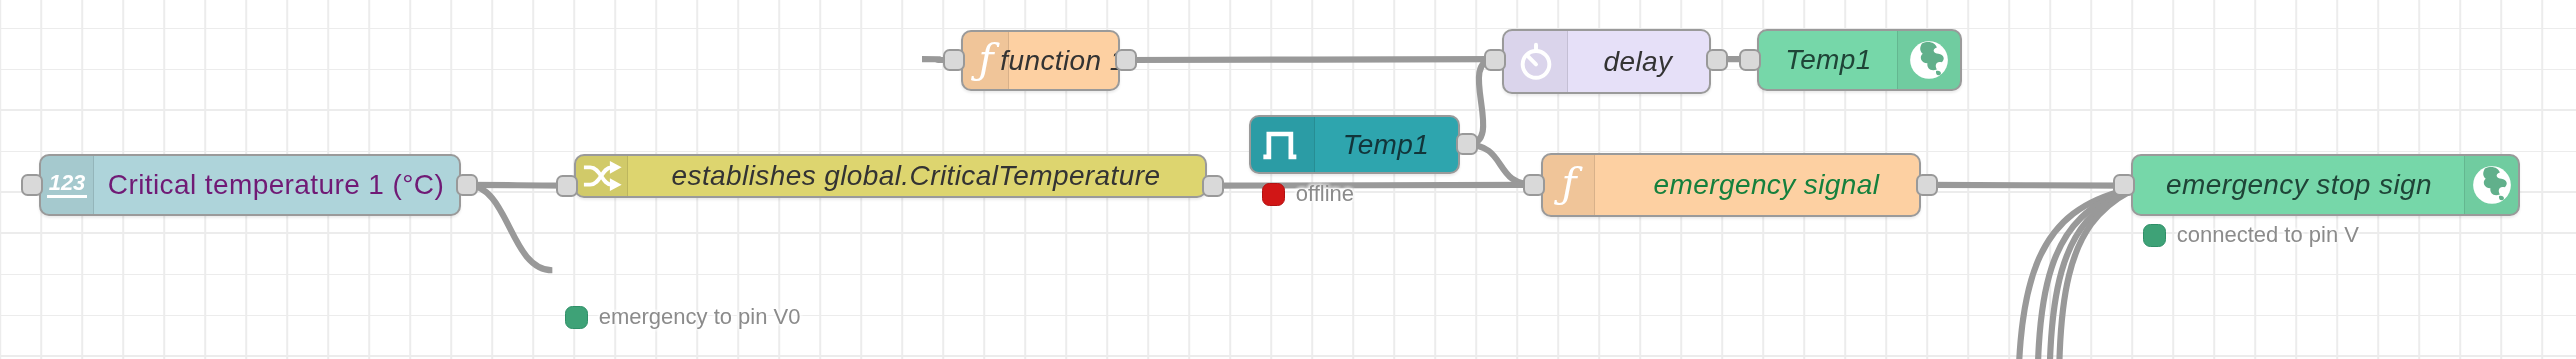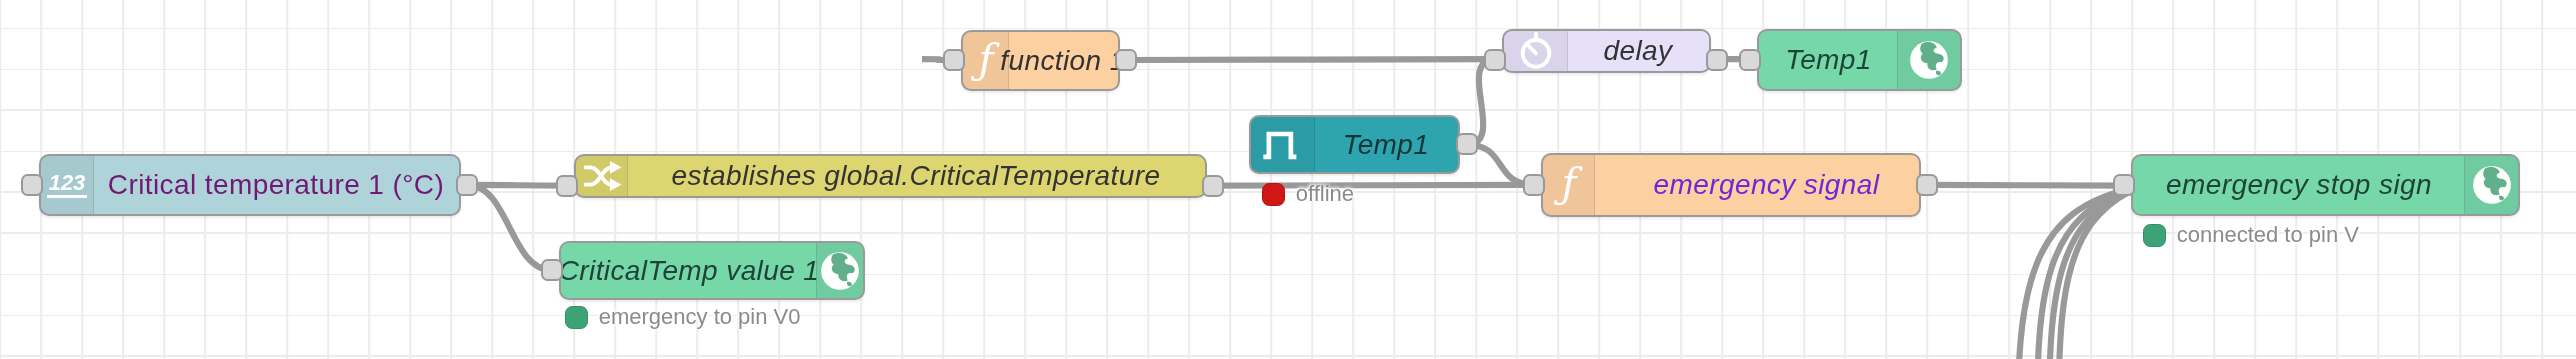--- a/index.html
+++ b/index.html
@@ -71,21 +71,21 @@
     <div class="node" style="left: 961px; top: 30px; width: 159px; height: 61px; background: rgb(253, 208, 162);">
       <div class="icon-region left" style="width: 45px;">
         <svg xmlns="http://www.w3.org/2000/svg" width="44" height="44" viewBox="0 0 56 56">
           <text x="28" y="43" font-size="52" font-family="DejaVu Serif,serif" font-style="italic" fill="#fff" text-anchor="middle">ƒ</text>
         </svg>
       </div>
       <div class="label italic" style="color: rgb(51, 51, 51); padding-left: 45px;">function 1</div>
       <div class="port" style="top: 17px; left: -20px;"></div>
       <div class="port" style="top: 17px; left: 152px;"></div>
     </div>
-    <div class="node" style="left: 1502px; top: 29px; width: 209px; height: 44px; background: rgb(230, 224, 248);">
+    <div class="node" style="left: 1502px; top: 29px; width: 209px; height: 65px; background: rgb(230, 224, 248);">
       <div class="icon-region left" style="width: 63px;">
         <svg xmlns="http://www.w3.org/2000/svg" width="44" height="44" viewBox="0 0 56 56">
           <circle cx="28" cy="31" r="17" fill="none" stroke="#fff" stroke-width="5"></circle>
           <line x1="28" y1="31" x2="17" y2="20" stroke="#fff" stroke-width="5" stroke-linecap="round"></line>
           <line x1="28" y1="6" x2="28" y2="12" stroke="#fff" stroke-width="5" stroke-linecap="round"></line>
         </svg>
       </div>
       <div class="label italic" style="color: rgb(51, 51, 51); padding-left: 63px;">delay</div>
       <div class="port" style="top: 17.7px; left: -20px;"></div>
       <div class="port" style="top: 17.7px; left: 202px;"></div>
@@ -134,34 +134,23 @@
     <div class="status" style="left: 1262px; top: 181px;">
       <span class="status-dot" style="background: rgb(209, 22, 22); border: 1.6px solid rgb(179, 17, 17);"></span>
       <span class="status-text">offline</span>
     </div>
     <div class="node" style="left: 1541px; top: 153px; width: 380px; height: 64px; background: rgb(253, 208, 162);">
       <div class="icon-region left" style="width: 51px;">
         <svg xmlns="http://www.w3.org/2000/svg" width="44" height="44" viewBox="0 0 56 56">
           <text x="28" y="43" font-size="52" font-family="DejaVu Serif,serif" font-style="italic" fill="#fff" text-anchor="middle">ƒ</text>
         </svg>
       </div>
-      <div class="label italic" style="color: #6d28d9; padding-left: 51px; margin-left: 20px;">emergency signal</div>
+      <div class="label italic" style="color: #15803d; padding-left: 51px; margin-left: 20px;">emergency signal</div>
       <div class="port" style="top: 19px; left: -20px;"></div>
       <div class="port" style="top: 19px; left: 373px;"></div>
-    </div>
-    <div class="node" style="left: 559px; top: 241px; width: 306px; height: 59px; background: rgb(118, 215, 169);">
-      <div class="icon-region right" style="width: 46px;">
-        <svg xmlns="http://www.w3.org/2000/svg" width="44" height="44" viewBox="0 0 56 56">
-          <circle cx="28" cy="28" r="24" fill="#fff"></circle>
-          <path d="M19,7 c9,-4 17,-1 19,5 c-7,2 -4,8 2,8 c7,1 9,7 4,11 c-7,-2 -9,4 -6,9 c-8,3 -13,-2 -12,-8 c-8,0 -11,-8 -6,-12 c-5,-4 -3,-10 -1,-13z" fill="#61b08b"></path>
-          <path d="M37,42 c4,-1 7,1 6,4 c-3,3 -7,1 -6,-4z" fill="#61b08b"></path>
-        </svg>
-      </div>
-      <div class="label italic" style="color: rgb(31, 68, 55); padding-right: 46px;">CriticalTemp value 1</div>
-      <div class="port" style="top: 16.4px; left: -20px;"></div>
     </div>
     <div class="status" style="left: 565px; top: 304px;">
       <span class="status-dot" style="background: rgb(62, 162, 119); border: 1.6px solid rgb(47, 143, 104);"></span>
       <span class="status-text">emergency to pin V0</span>
     </div>
     <div class="node" style="left: 2131px; top: 154px; width: 389px; height: 62px; background: rgb(118, 215, 169);">
       <div class="icon-region right" style="width: 53px;">
         <svg xmlns="http://www.w3.org/2000/svg" width="44" height="44" viewBox="0 0 56 56">
           <circle cx="28" cy="28" r="24" fill="#fff"></circle>
           <path d="M19,7 c9,-4 17,-1 19,5 c-7,2 -4,8 2,8 c7,1 9,7 4,11 c-7,-2 -9,4 -6,9 c-8,3 -13,-2 -12,-8 c-8,0 -11,-8 -6,-12 c-5,-4 -3,-10 -1,-13z" fill="#61b08b"></path>

